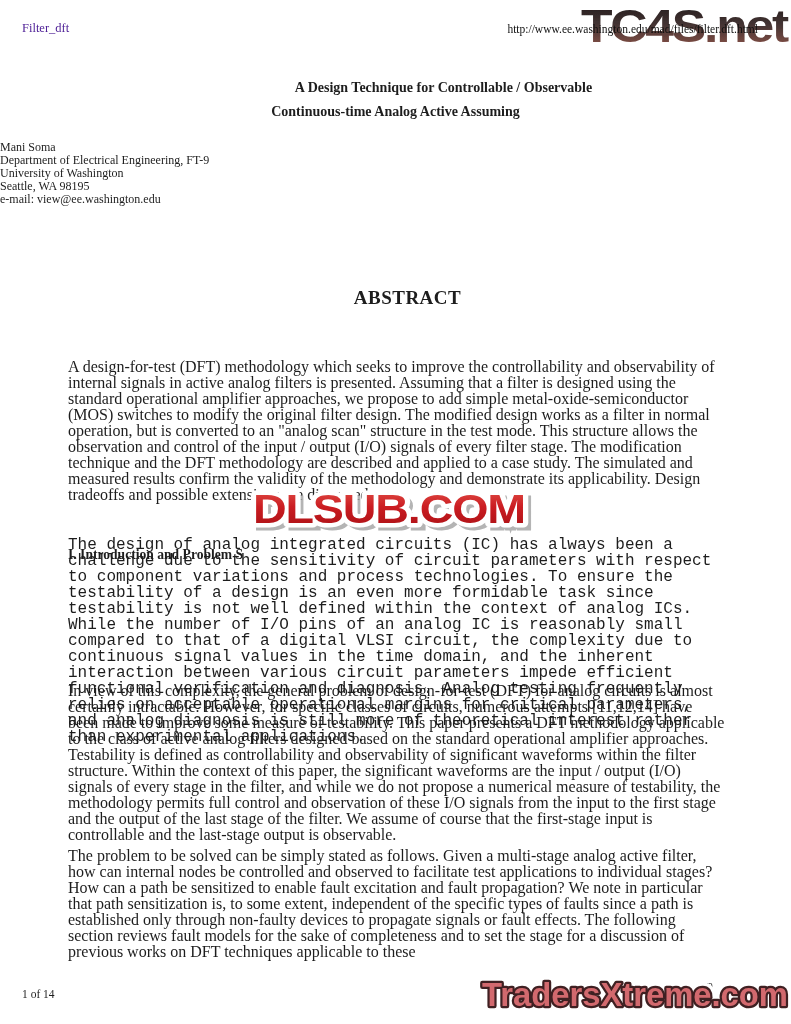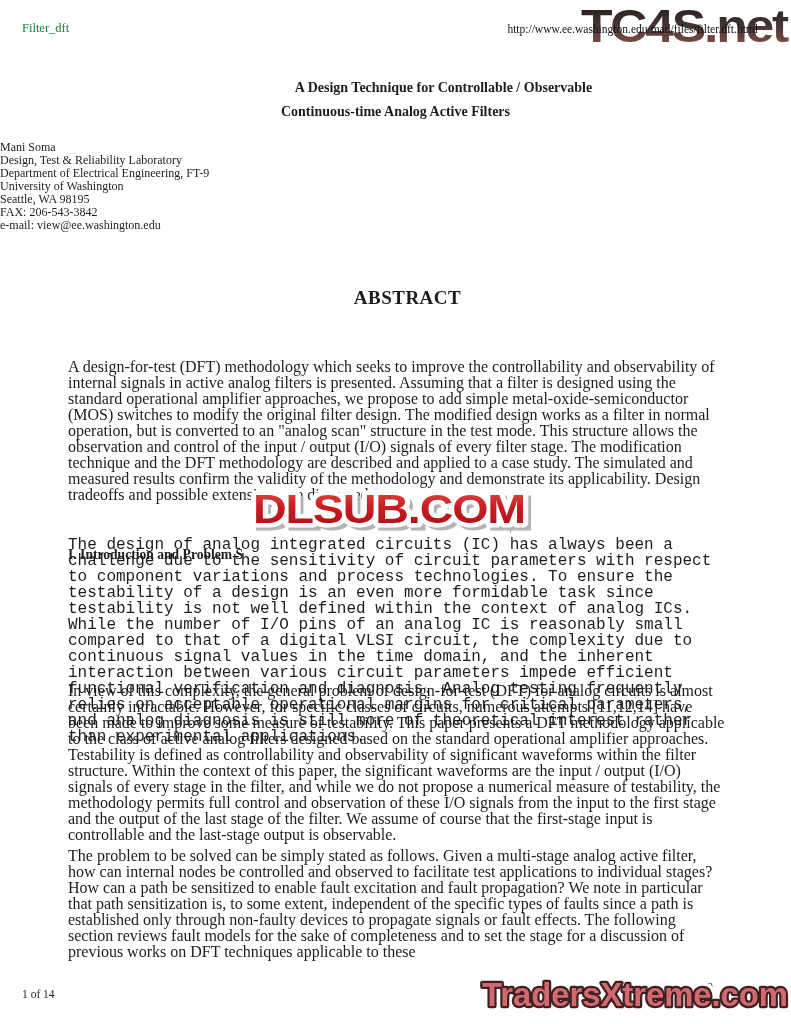--- a/index.html
+++ b/index.html
@@ -1,20 +1,20 @@
 <!DOCTYPE html>
 <html><head>
 <meta charset="utf-8">
 <style>
   html, body { margin:0; padding:0; background:#ffffff; }
   .page {
     position:relative; width:791px; height:1024px; background:#ffffff;
     font-family:"Liberation Serif", serif; color:#1d1d1d; overflow:hidden;
   }
-  .hdr-left { position:absolute; left:22px; top:21px; font-size:12.5px; color:#15803d; }
+  .hdr-left { position:absolute; left:22px; top:21px; font-size:12.5px; color:#4c1d95; }
   .hdr-url  { position:absolute; right:33px; top:23px; font-size:11.5px; color:#111; z-index:3; white-space:nowrap; }
   .wm-top   { position:absolute; right:1px; top:1px; z-index:2; }
 
   .title-line { position:absolute; left:0; width:100%; text-align:center; font-weight:bold; font-size:14px; }
   .t1 { top:80px;padding-left:48px; }
   .t2 { top:104px; }
 
   .authors { position:absolute; top:141px; left:0; width:100%; font-size:12px; line-height:13px; }
 
   .abs-head { position:absolute; top:287px; left:12px; width:100%; text-align:center; font-weight:bold; font-size:19px; letter-spacing:0.5px; }
@@ -51,29 +51,27 @@
       <filter id="softBlur">
           <feGaussianBlur stdDeviation="0.55"></feGaussianBlur>
         </filter>
     </defs>
     <text x="1" y="41" font-size="47" letter-spacing="-2" textLength="206" lengthAdjust="spacingAndGlyphs" fill="url(#gTc4s)" filter="url(#softBlur)">TC4S.net</text>
   </svg>
 
   <div class="hdr-url">http://www.ee.washington.edu/mad/files/filter.dft.html</div>
 
   <div class="title-line t1">A Design Technique for Controllable / Observable</div>
-  <div class="title-line t2">Continuous-time Analog Active Filters</div>
+  <div class="title-line t2">Continuous-time Analog Active Assuming</div>
 
   <div class="authors">
     <div>Mani Soma</div>
-    <div>Design, Test &amp; Reliability Laboratory</div>
     <div>Department of Electrical Engineering, FT-9</div>
     <div>University of Washington</div>
     <div>Seattle, WA 98195</div>
-    <div>FAX: 206-543-3842</div>
     <div>e-mail: view@ee.washington.edu</div>
   </div>
 
   <div class="abs-head">ABSTRACT</div>
   <div class="para abs-body">A design-for-test (DFT) methodology which seeks to improve the controllability and observability of internal signals in active analog filters is presented. Assuming that a filter is designed using the standard operational amplifier approaches, we propose to add simple metal-oxide-semiconductor (MOS) switches to modify the original filter design. The modified design works as a filter in normal operation, but is converted to an "analog scan" structure in the test mode. This structure allows the observation and control of the input / output (I/O) signals of every filter stage. The modification technique and the DFT methodology are described and applied to a case study. The simulated and measured results confirm the validity of the methodology and demonstrate its applicability. Design tradeoffs and possible extensions are discussed.</div>
 
   <div class="sec-head">I. Introduction and Problem S</div>
 
   <svg class="wm-mid" width="290" height="52" viewBox="0 0 290 52">
     <defs>

